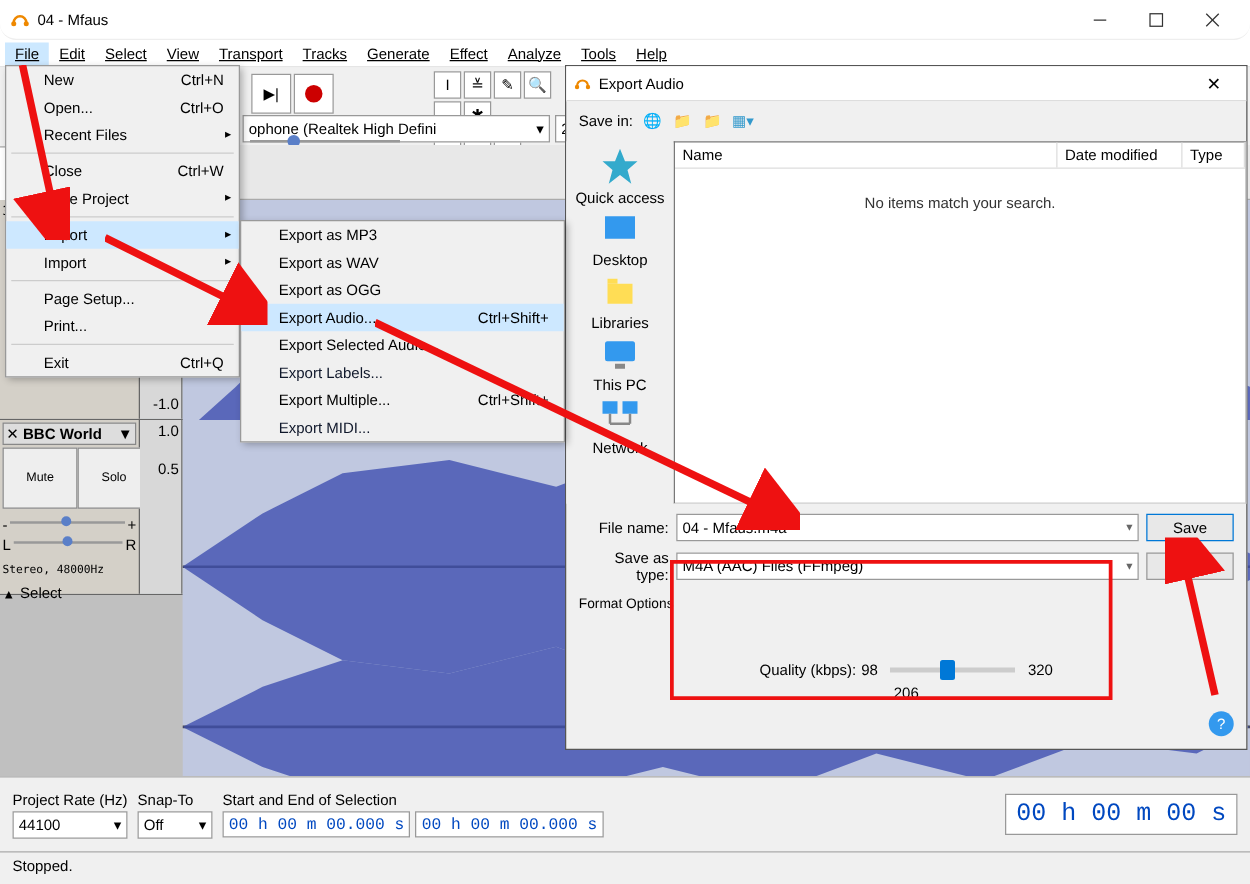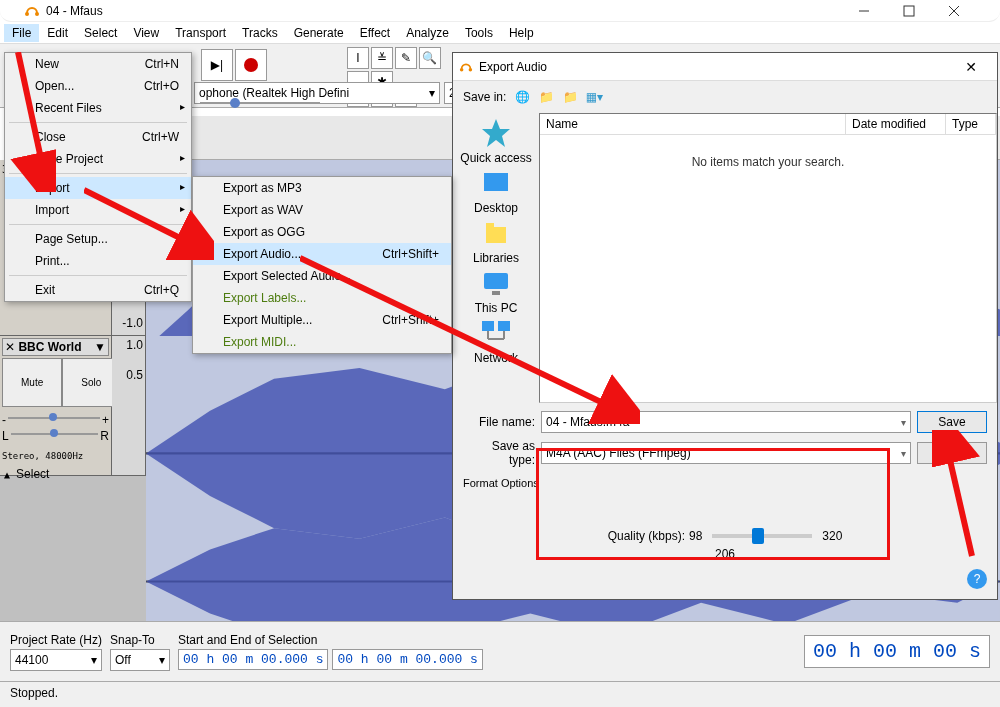--- a/index.html
+++ b/index.html
@@ -1,27 +1,27 @@
 <!DOCTYPE html>
 <html><head>
 <meta charset="utf-8">
 <style>
 * { box-sizing: border-box; margin: 0; padding: 0; font-family: 'Segoe UI', Tahoma, sans-serif; font-size: 12px; }
 body { width: 1000px; height: 707px; overflow: hidden; background: #fff; position: relative; }
 
 
-.titlebar { height: 22px; background: #fff; display: flex; align-items: center; padding: 0 24px; border-bottom: 1px solid #eee; border-radius: 13px; }
+.titlebar { height: 32px; background: #fff; display: flex; align-items: center; padding: 0 8px; border-bottom: 1px solid #eee; border-radius: 13px; }
 .titlebar .ico { width: 16px; height: 16px; margin-right: 6px; }
 .titlebar .title { flex: 1; }
 .tbtn { width: 45px; height: 30px; display: flex; align-items: center; justify-content: center; }
 .tbtn svg { stroke: #333; }
 
 
 .menubar { height: 22px; display: flex; align-items: center; padding: 0 4px; border-bottom: 1px solid #ddd; }
-.menubar span { padding: 2px 8px; cursor: default; }
+.menubar span { padding: 2px 8px; cursor: default; text-decoration: underline; }
 .menubar span.hl { background: #cce8ff; }
 
 
 .toolbars { height: 64px; background: #f0f0f0; border-bottom: 1px solid #aaa; position: relative; }
 .tbtn2 { width: 32px; height: 32px; border: 1px solid #999; background: #fff; display: inline-flex; align-items: center; justify-content: center; margin: 1px; }
 .tbtn-sm { width: 22px; height: 22px; border: 1px solid #999; background: #fff; display: inline-flex; align-items: center; justify-content: center; margin: 1px; }
 .tbrow { position: absolute; display: flex; }
 
 
 .trackarea { position: absolute; top: 160px; left: 0; right: 0; bottom: 86px; background: #c0c0c0; overflow: hidden; }
@@ -39,21 +39,21 @@
 .filemenu { position: absolute; top: 52px; left: 4px; width: 188px; background: #f0f0f0; border: 1px solid #999; box-shadow: 2px 2px 6px rgba(0,0,0,.3); z-index: 50; }
 .filemenu .mi { padding: 4px 12px 4px 30px; display: flex; justify-content: space-between; position: relative; }
 .filemenu .mi.hl { background: #cde8ff; }
 .filemenu .sep { height: 1px; background: #ccc; margin: 3px 4px; }
 .filemenu .arrow::after { content: "▸"; position: absolute; right: 6px; font-size: 10px; }
 
 
 .submenu { position: absolute; top: 176px; left: 192px; width: 260px; background: #f0f0f0; border: 1px solid #999; box-shadow: 2px 2px 6px rgba(0,0,0,.3); z-index: 51; }
 .submenu .mi { padding: 4px 12px 4px 30px; display: flex; justify-content: space-between; }
 .submenu .mi.hl { background: #cde8ff; }
-.submenu .mi.dis { color: #4d7c0f; }
+.submenu .mi.dis { color: #0f172a; }
 
 
 .exportdlg { position: absolute; top: 52px; left: 452px; width: 546px; height: 548px; background: #f0f0f0; border: 1px solid #555; z-index: 40; }
 .dlgtitle { height: 28px; background: #fff; display: flex; align-items: center; padding: 0 6px; border-bottom: 1px solid #ddd; }
 .dlgtitle .ico { width: 14px; height: 14px; margin-right: 6px; }
 .dlgtitle .t { flex: 1; }
 .dlgclose { width: 40px; text-align: center; font-size: 14px; }
 .savein { display: flex; align-items: center; padding: 6px 10px; gap: 6px; }
 .savein .combo { flex: 1; height: 22px; border: 1px solid #999; background: #fff; display: flex; align-items: center; padding: 0 4px; }
 .savein .combo::after { content: "▾"; margin-left: auto; font-size: 10px; }

